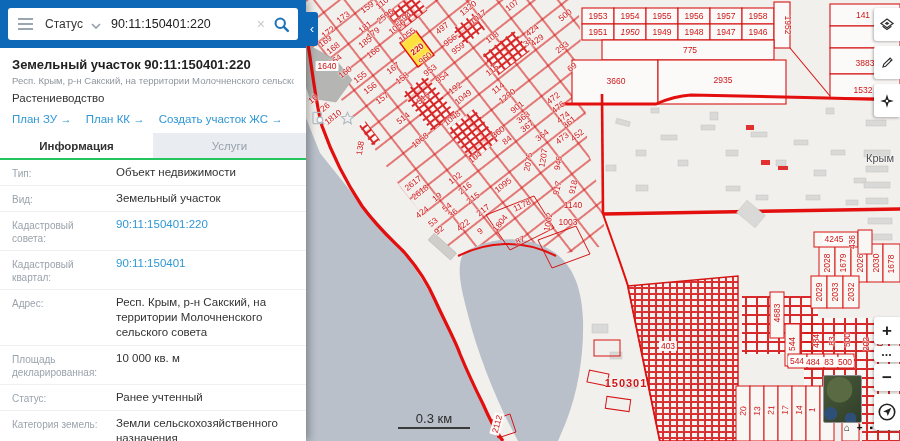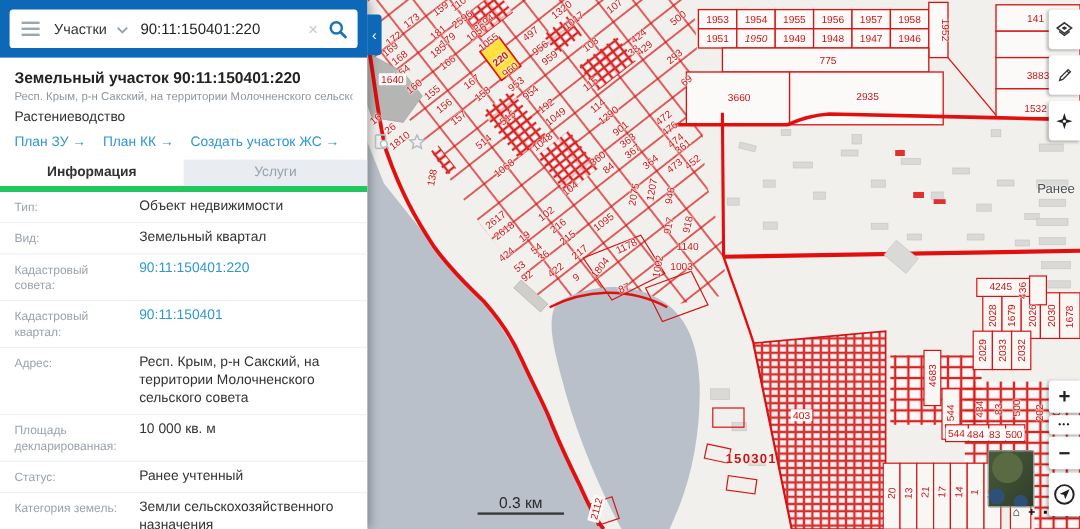--- a/index.html
+++ b/index.html
@@ -20,21 +20,21 @@
   .sbtn{cursor:pointer;display:flex;align-items:center;}
   .collapse-tab{position:absolute;right:-12px;top:12px;width:12px;height:34px;background:#0d68b7;
         border-radius:0 3px 3px 0;color:#fff;font-size:12px;display:flex;align-items:center;justify-content:center;cursor:pointer;z-index:21;}
   .ptitle{font-size:13px;font-weight:bold;color:#222;margin:9px 12px 3px;}
   .psub{font-size:9.5px;color:#8d969e;margin:0 12px;white-space:nowrap;overflow:hidden;}
   .pusage{font-size:11.5px;color:#333;margin:6px 12px 0;}
   .plinks{display:flex;align-items:center;gap:14px;margin:7px 12px 7px;font-size:11.5px;}
   .plink{color:#2f97d4;cursor:pointer;white-space:nowrap;}
   .plinks .spacer{flex:1;}
   .icon-btn{cursor:pointer;display:flex;align-items:center;}
-  .tabs{display:flex;height:27px;border-bottom:5px solid #22c55e;}
+  .tabs{display:flex;height:27px;border-bottom:2px solid #22c55e;}
   .tab{flex:1;display:flex;align-items:center;justify-content:center;font-size:11.5px;cursor:pointer;
        background:#e9edf1;color:#97a1ab;}
   .tab.active{background:#fff;color:#333;font-weight:bold;}
   .rows{}
   .row{display:flex;padding:5px 12px;border-bottom:1px solid #eef1f4;}
   .flabel{width:104px;flex:none;font-size:10px;color:#9aa3ac;line-height:1.3;padding-top:2px;padding-right:6px;}
   .fvalue{flex:1;font-size:11.5px;color:#333;line-height:1.3;}
   .fvalue.link{color:#2f97d4;cursor:pointer;}
   .watermark{position:absolute;left:34px;top:334px;width:240px;height:96px;pointer-events:none;z-index:30;}
   .wm-text{position:absolute;left:28px;top:54px;font-size:18px;font-weight:bold;letter-spacing:1px;
@@ -74,21 +74,21 @@
 <div class="app">
 
   <aside class="panel">
     <div class="panel-header">
       <div class="searchbar">
         <span class="burger">
             <i></i>
             <i></i>
             <i></i>
           </span>
-        <span class="cat">Участки</span>
+        <span class="cat">Статус</span>
         <span class="chev">
           <svg width="10" height="9">
               <polyline points="1,3 5,7 9,3" fill="none" stroke="#97a1ab" stroke-width="1.6"></polyline>
             </svg>
         </span>
         <input class="sinput" value="90:11:150401:220" style="">
         <span class="clear">×</span>
         <span class="sbtn">
           <svg width="17" height="17" viewBox="0 0 20 20">
             <circle cx="8.5" cy="8.5" r="5.5" fill="none" stroke="#1b74b9" stroke-width="2.4"></circle>
@@ -127,21 +127,21 @@
         <div class="tab active">Информация</div>
         <div class="tab">Услуги</div>
       </div>
     <div class="rows">
         <div class="row">
           <div class="flabel">Тип:</div>
           <div class="fvalue">Объект недвижимости</div>
         </div>
         <div class="row">
           <div class="flabel">Вид:</div>
-          <div class="fvalue">Земельный квартал</div>
+          <div class="fvalue">Земельный участок</div>
         </div>
         <div class="row">
           <div class="flabel">Кадастровый совета:</div>
           <div class="fvalue link">90:11:150401:220</div>
         </div>
         <div class="row">
           <div class="flabel">Кадастровый квартал:</div>
           <div class="fvalue link">90:11:150401</div>
         </div>
         <div class="row">
@@ -465,21 +465,21 @@
         <span class="ml" style="left: 417px; top: 80px; transform: translate(-50%, -50%) rotate(0deg);">2935</span>
         <span class="ml" style="left: 557px; top: 15px; transform: translate(-50%, -50%) rotate(0deg);">141</span>
         <span class="ml" style="left: 559px; top: 63px; transform: translate(-50%, -50%) rotate(0deg);">3883</span>
         <span class="ml" style="left: 557px; top: 90px; transform: translate(-50%, -50%) rotate(0deg);">1532</span>
         <span class="ml c" style="left: 528px; top: 239px; transform: translate(-50%, -50%) rotate(0deg);">4245</span>
         <span class="ml c" style="left: 491px; top: 361px; transform: translate(-50%, -50%) rotate(0deg);">544</span>
         <span class="ml c" style="left: 507px; top: 362px; transform: translate(-50%, -50%) rotate(0deg);">484</span>
         <span class="ml c" style="left: 523px; top: 362px; transform: translate(-50%, -50%) rotate(0deg);">83</span>
         <span class="ml c" style="left: 539px; top: 362px; transform: translate(-50%, -50%) rotate(0deg);">500</span>
         <span class="ml b" style="left: 320px; top: 383px; transform: translate(-50%, -50%) rotate(0deg);">150301</span>
-        <span class="ml p" style="left: 574px; top: 158px; transform: translate(-50%, -50%) rotate(0deg);">Ранее</span>
+        <span class="ml p" style="left: 574px; top: 158px; transform: translate(-50%, -50%) rotate(0deg);">Крым</span>
         <span class="ml y" style="left: 111px; top: 49px; transform: translate(-50%, -50%) rotate(-38deg);">220</span>
       </div>
 
     <div class="tbtn" style="top:8px">
       <svg width="16" height="16" viewBox="0 0 20 20">
         <path d="M10 2.5 L17.5 8 L10 13.5 L2.5 8 Z" fill="none" stroke="#333" stroke-width="1.6"></path>
         <path d="M10 6 L13 8 L10 10 L7 8 Z" fill="#333"></path>
         <path d="M4.5 11.5 L10 15.5 L15.5 11.5" fill="none" stroke="#333" stroke-width="1.6"></path>
       </svg>
     </div>

